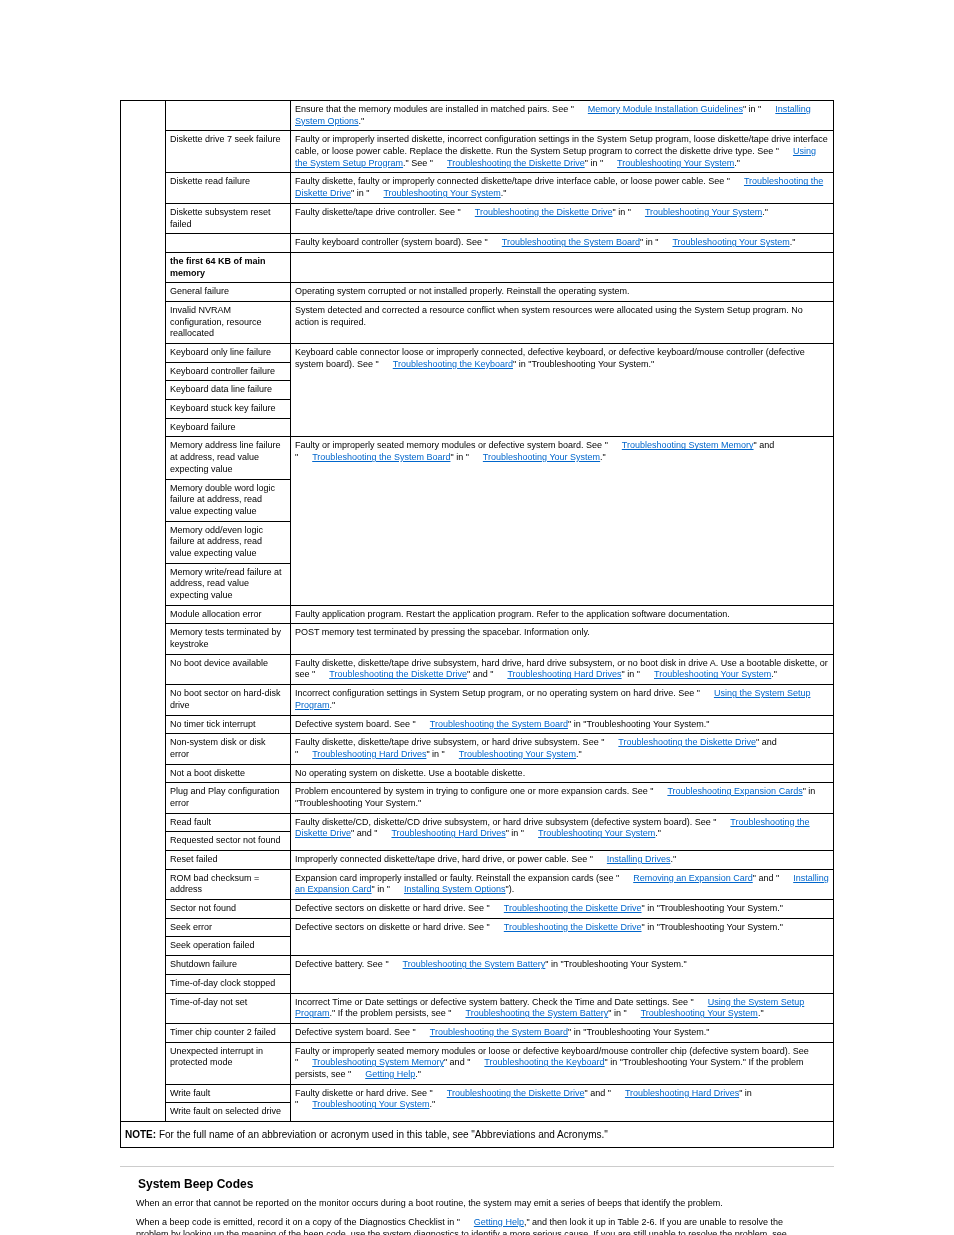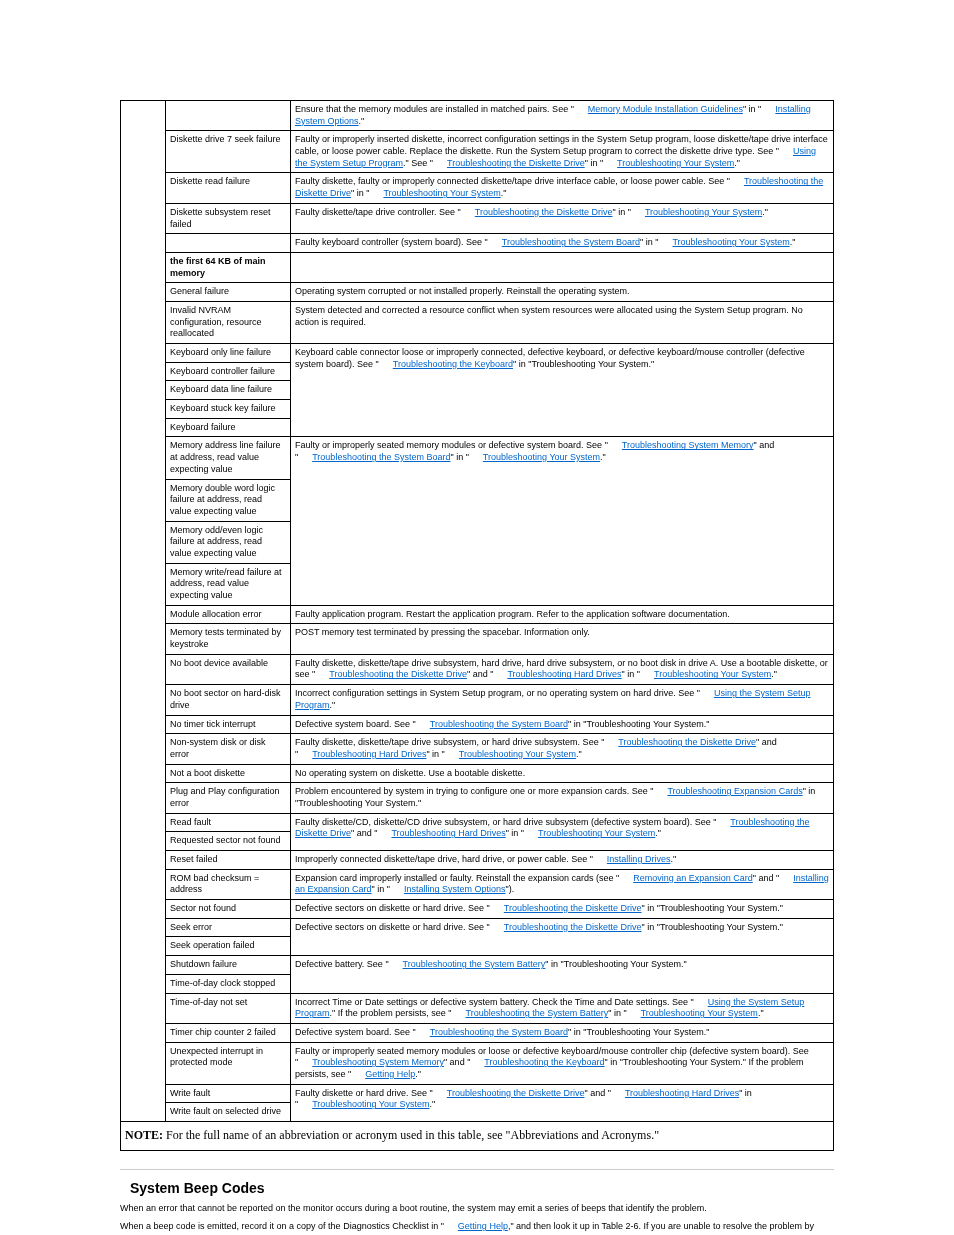--- a/index.html
+++ b/index.html
@@ -25,33 +25,33 @@
     border: 1px solid #000;
     padding: 3px 4px;
     vertical-align: top;
     font-size: 9px;
     line-height: 1.3;
   }
   col.c1 { width: 45px; }
   col.c2 { width: 125px; }
   col.c3 { width: auto; }
   .link { color: #0066cc; text-decoration: underline; padding-left: 14px; }
-  .note-row td { font-size: 12px; padding: 6px 4px; font-family: Liberation Serif, serif; }
+  .note-row td { font-size: 10px; padding: 6px 4px; }
   .bold { font-weight: bold; text-align: right; }
   hr.sep {
     border: none;
     border-top: 1px solid #ccc;
     margin: 18px 0 10px 0;
   }
   h2 {
-    font-size: 14px;
+    font-size: 12px;
     font-weight: bold;
-    margin: 0 0 6px 10px;
-  }
-  .para { font-size: 9px; line-height: 1.4; margin: 6px 0; }
+    margin: 0 0 6px 18px;
+  }
+  .para { font-size: 9px; line-height: 1.4; margin: 6px 16px; }
 </style>
 </head>
 <body>
 
 <div class="page">
 
 <table>
   <colgroup>
         <col class="c1">
         <col class="c2">

